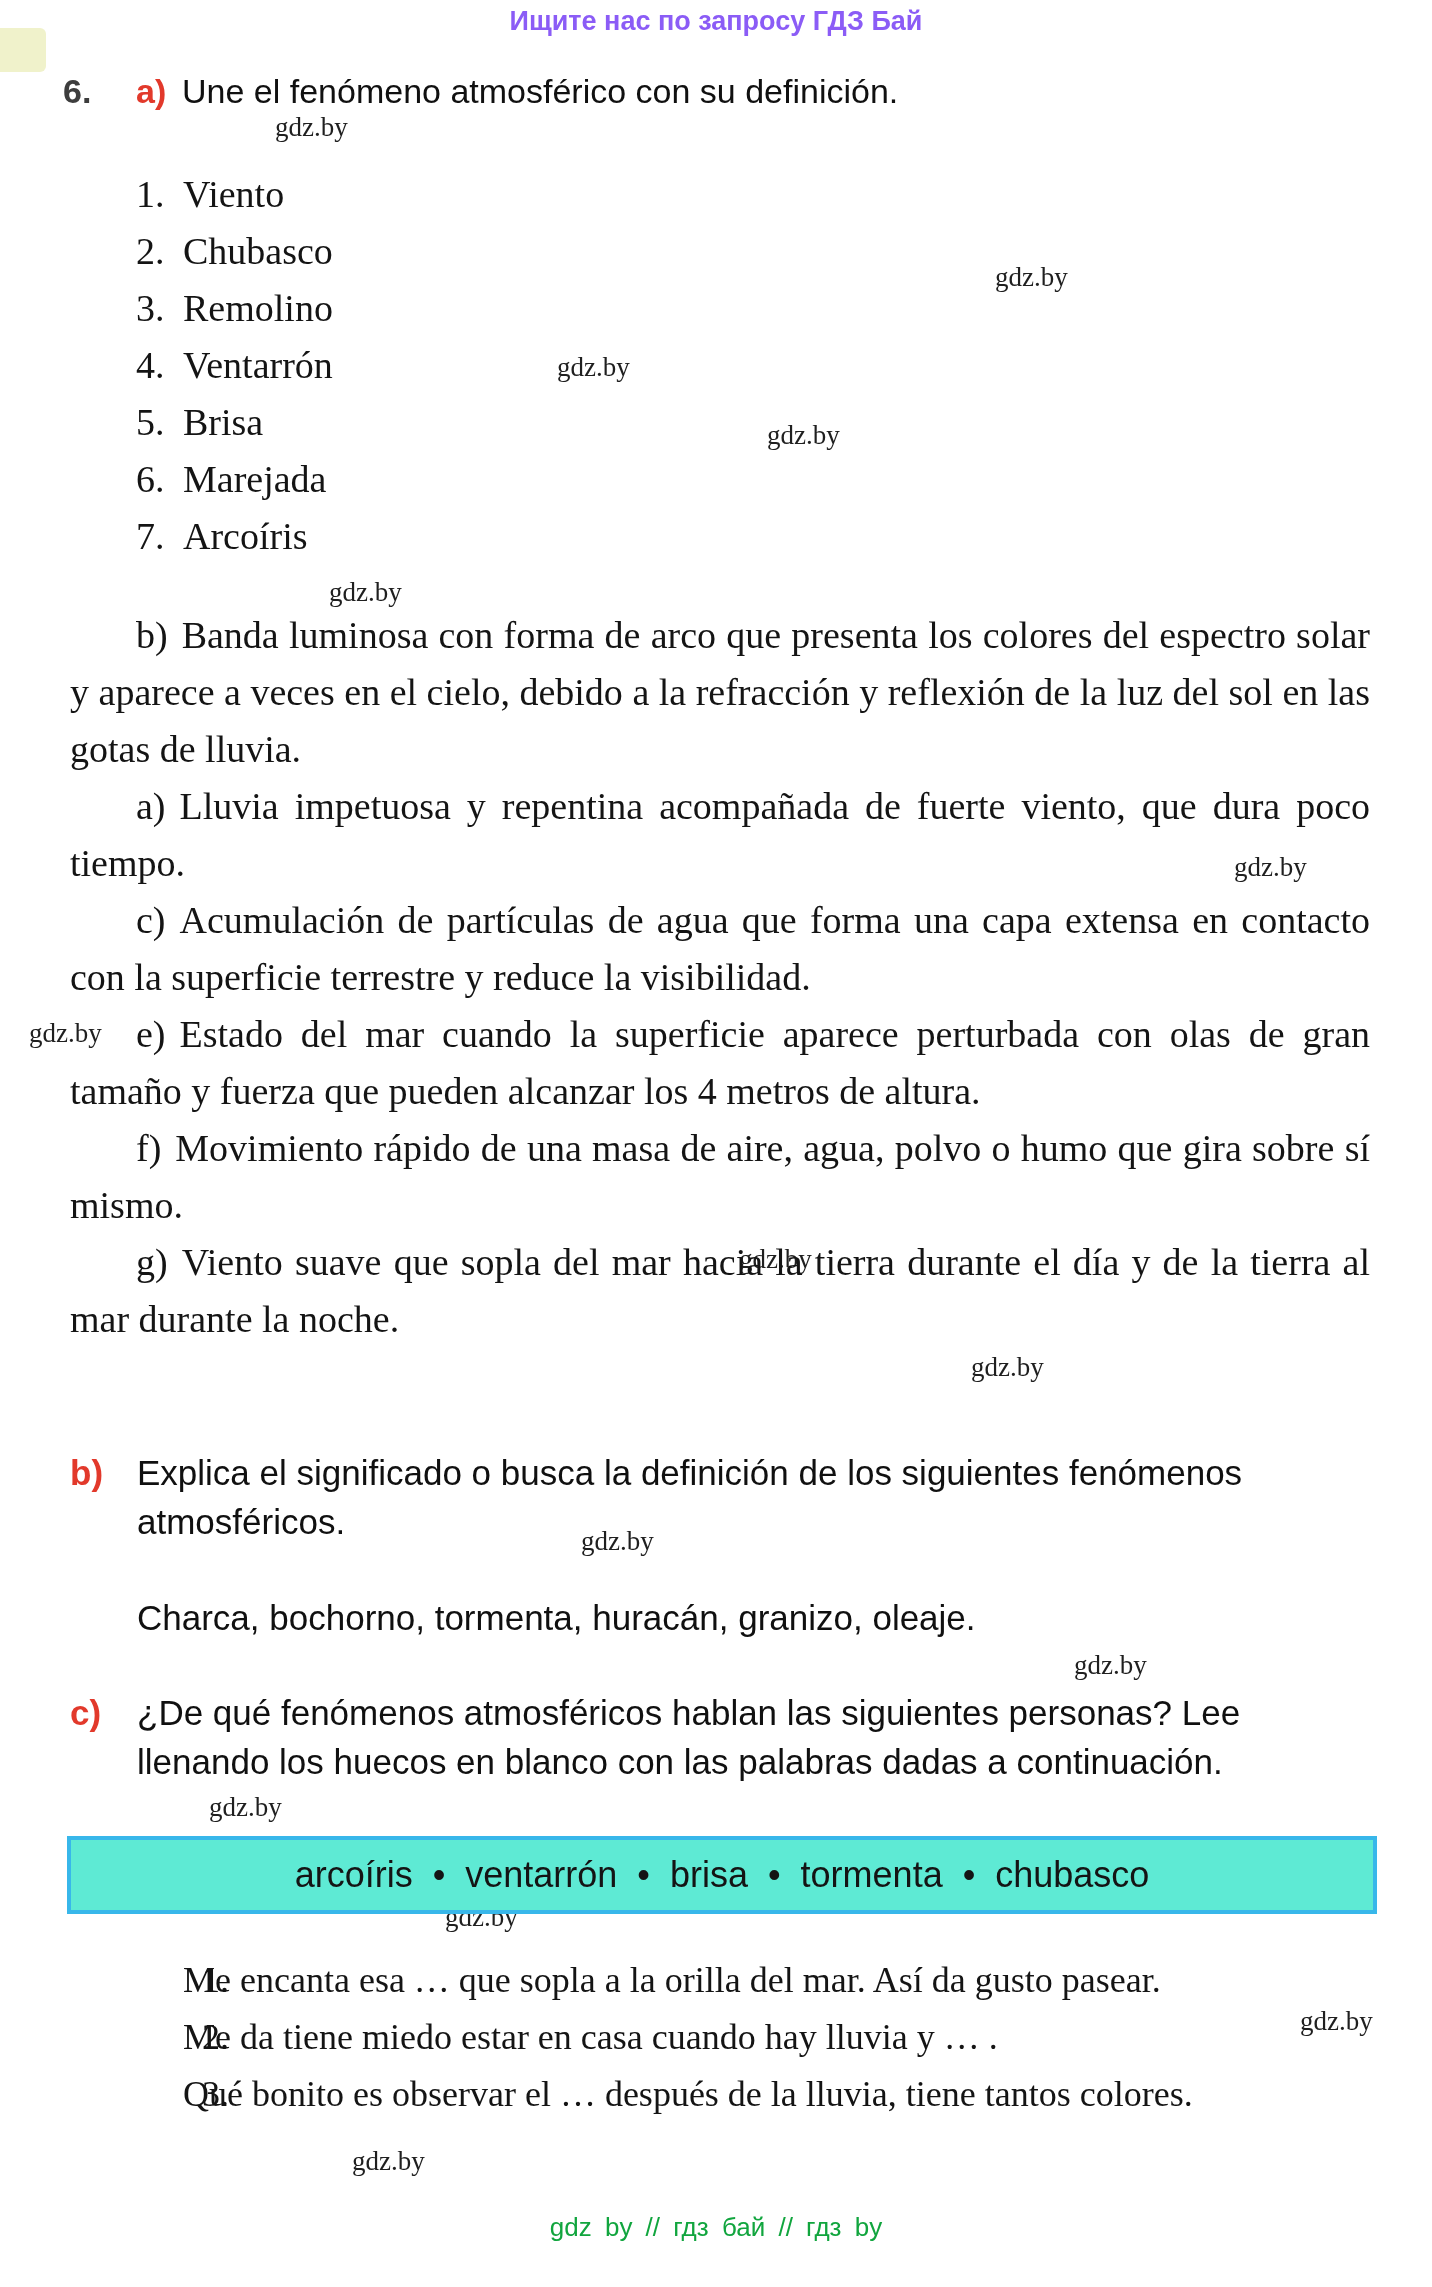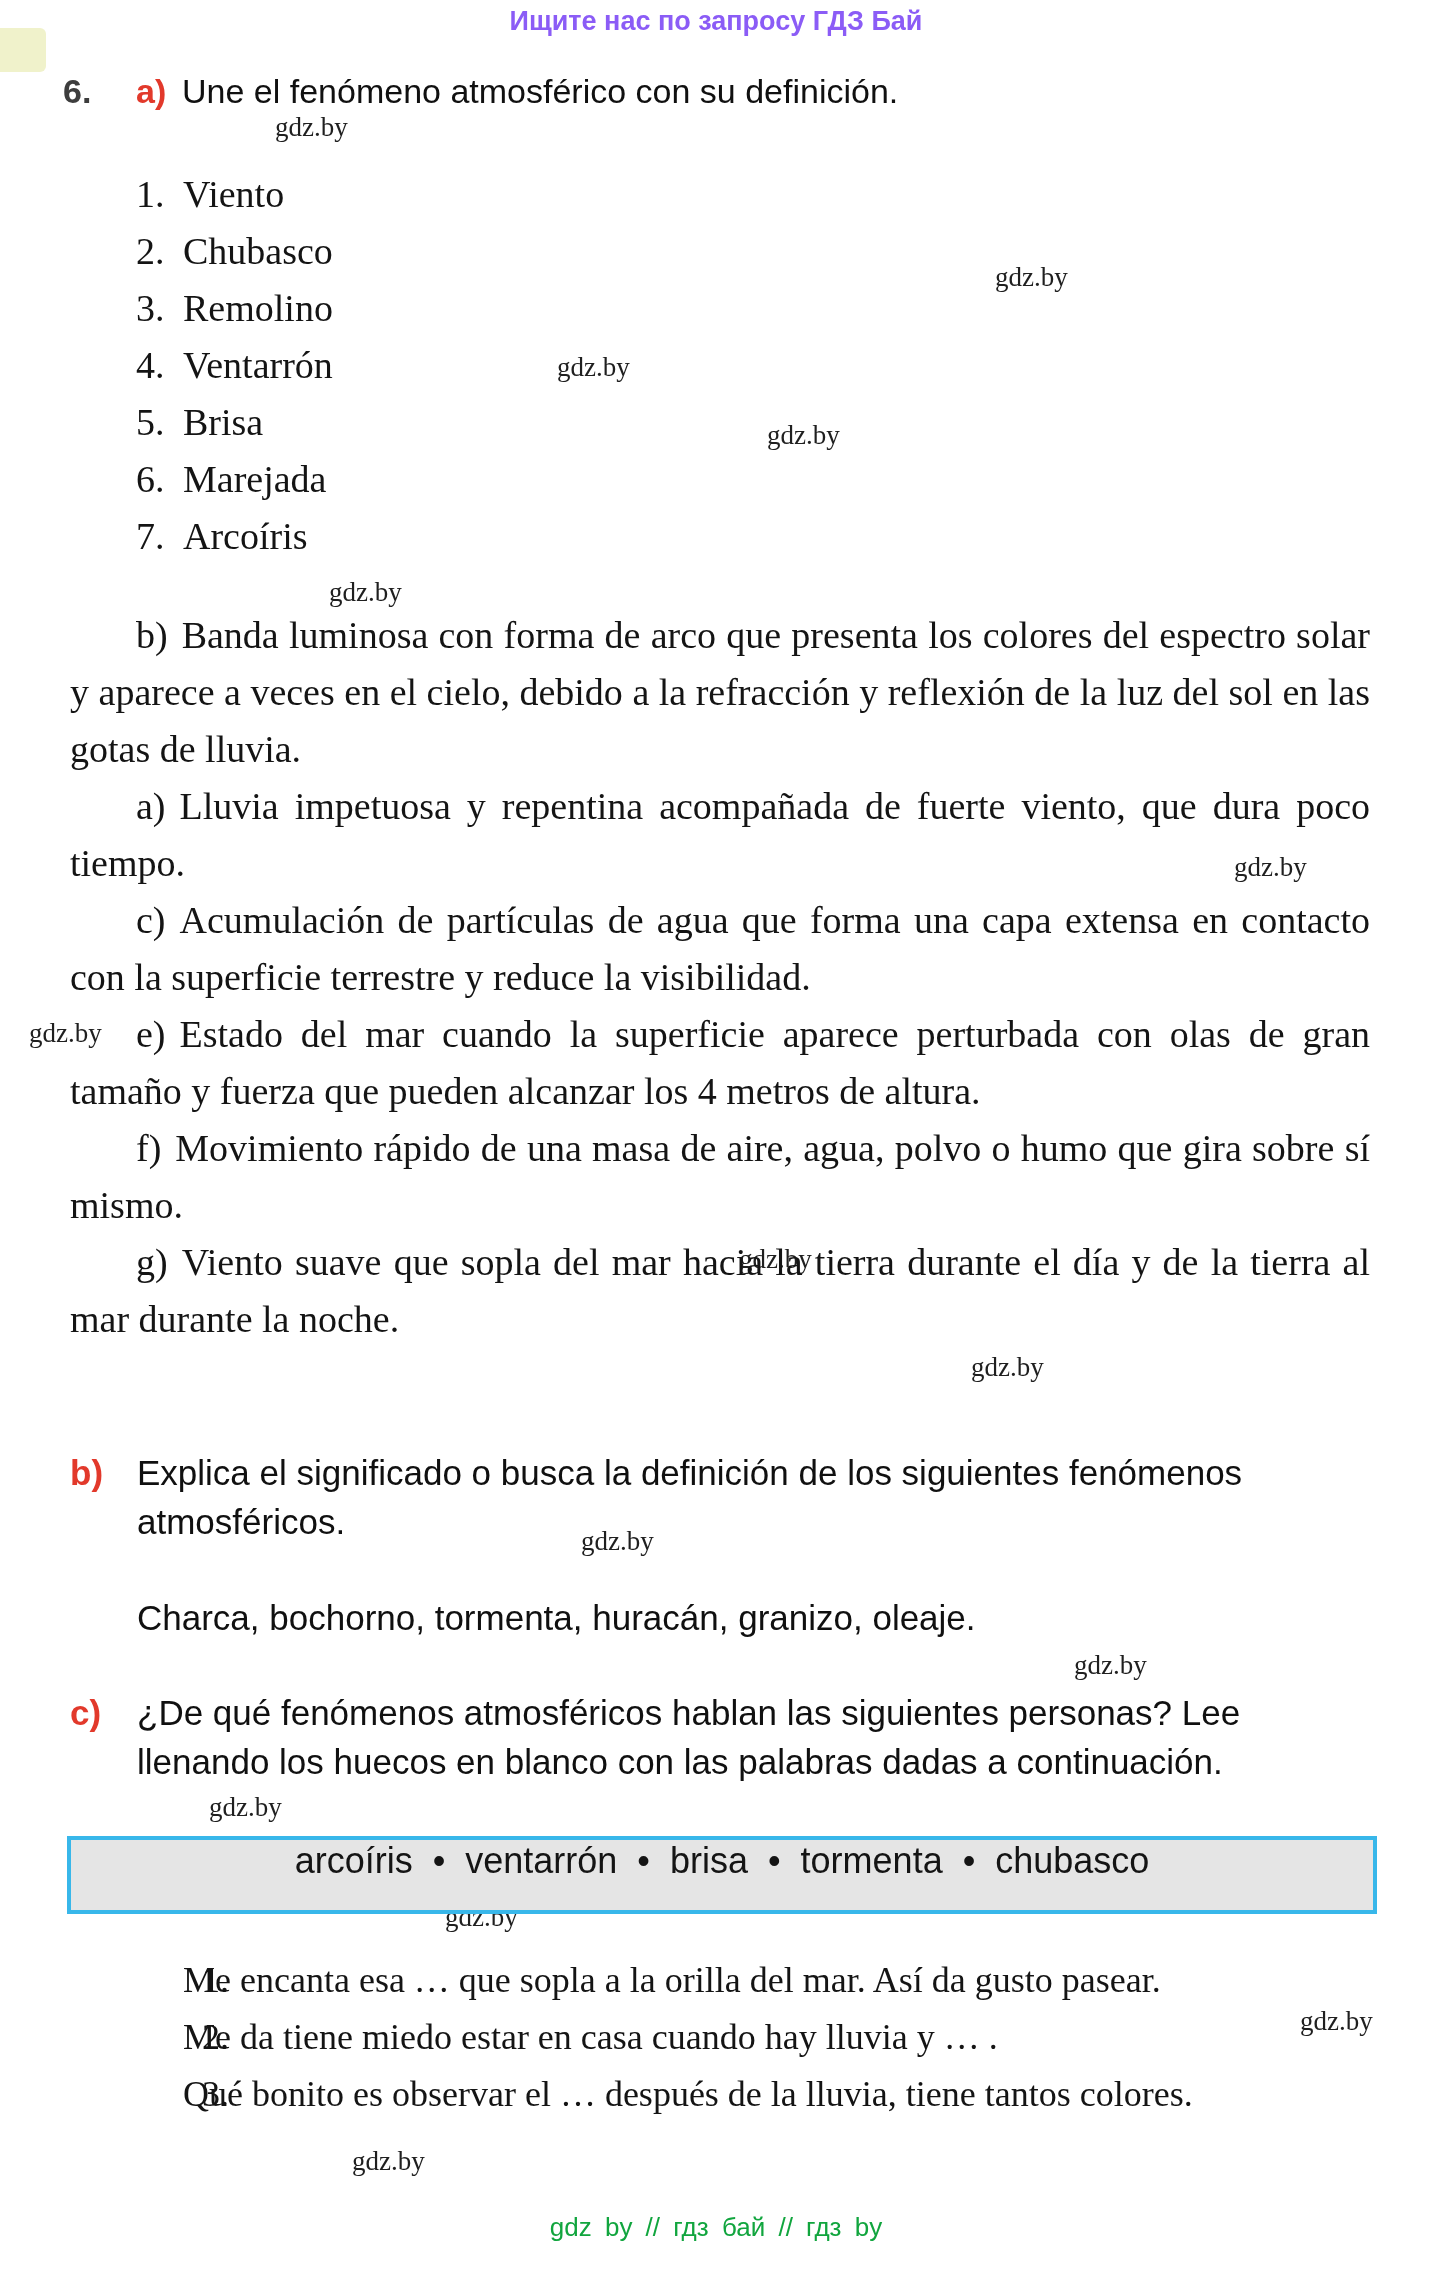--- a/index.html
+++ b/index.html
@@ -87,24 +87,24 @@
     font-family: "Liberation Sans", sans-serif;
     font-size: 35px;
     color: #101010;
   }
 
   .wordbox {
     position: absolute;
     top: 1836px; left: 67px;
     width: 1310px; height: 78px;
     box-sizing: border-box;
-    background: #e5e5e5;
+    background: #5eead4;
     border: 4px solid #38b7ea;
     display: flex;
-    align-items: flex-start;
+    align-items: center;
     justify-content: center;
   }
   .wordbox-text {
     font-family: "Liberation Sans", sans-serif;
     font-size: 36px;
     color: #141414;
     word-spacing: 10px;
   }
 
   .sentences {

